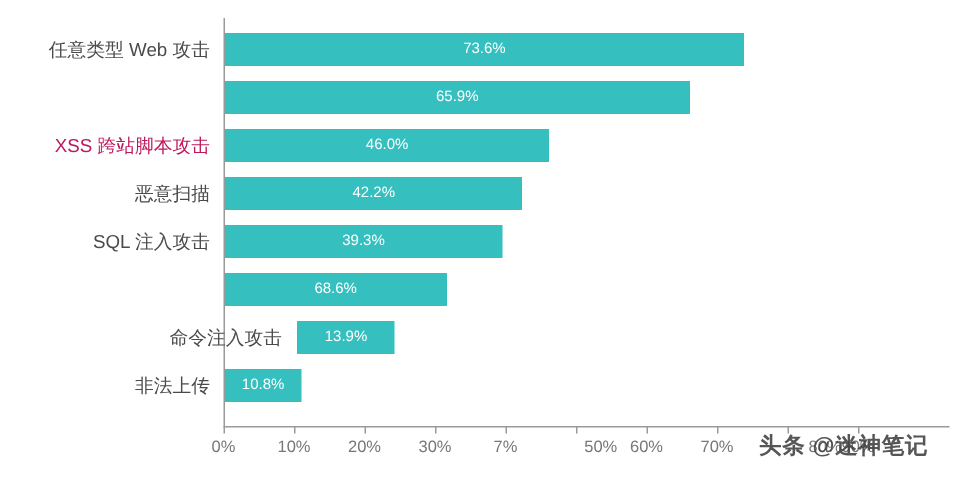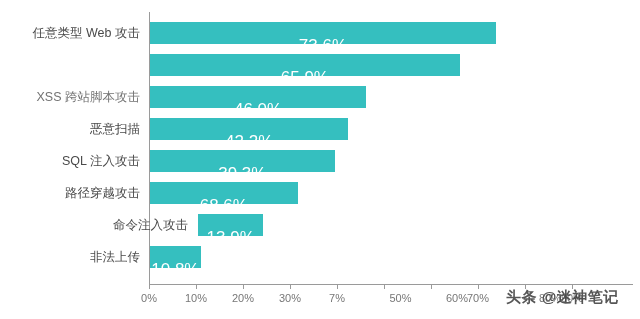--- a/index.html
+++ b/index.html
@@ -78,24 +78,24 @@
   }
   .bar {
     position: absolute;
     left: 150px;
     top: 0;
     height: 22px;
     background: #35bfbf;
   }
   .bar-value {
     position: absolute;
-    top: 13px;
+    top: 0;
     height: 22px;
     line-height: 22px;
-    font-size: 17px;
+    font-size: 10px;
     color: #ffffff;
     white-space: nowrap;
     transform: translateX(-50%);
   }
 
   
   .watermark {
     position: absolute;
     left: 506px;
     top: 288px;
@@ -122,55 +122,54 @@
       <div class="tick-label" style="left: 196px; color: rgb(119, 119, 119);">10%</div>
       <div class="tick-mark" style="left: 243px; background: rgb(154, 154, 154);"></div>
       <div class="tick-label" style="left: 243px; color: rgb(119, 119, 119);">20%</div>
       <div class="tick-mark" style="left: 290px; background: rgb(154, 154, 154);"></div>
       <div class="tick-label" style="left: 290px; color: rgb(119, 119, 119);">30%</div>
       <div class="tick-mark" style="left: 337px; background: rgb(154, 154, 154);"></div>
       <div class="tick-label" style="left: 337px; color: rgb(119, 119, 119);">7%</div>
       <div class="tick-mark" style="left: 384px; background: rgb(154, 154, 154);"></div>
       <div class="tick-label" style="left: 384px; color: rgb(119, 119, 119); padding-left: 33px;">50%</div>
       <div class="tick-mark" style="left: 431px; background: rgb(154, 154, 154);"></div>
-      <div class="tick-label" style="left: 457px; color: rgb(119, 119, 119);">60%</div>
+      <div class="tick-label" style="left: 431px; color: rgb(119, 119, 119);">60%</div>
       <div class="tick-mark" style="left: 478px; background: rgb(154, 154, 154);"></div>
       <div class="tick-label" style="left: 478px; color: rgb(119, 119, 119);">70%</div>
       <div class="tick-mark" style="left: 525px; background: rgb(154, 154, 154);"></div>
       <div class="tick-label" style="left: 550px; color: rgb(119, 119, 119);">80%</div>
       <div class="tick-mark" style="left: 572px; background: rgb(154, 154, 154);"></div>
       <div class="tick-label" style="left: 572px; color: rgb(119, 119, 119);">90%</div>
     </div>
   <div id="rows">
       <div class="bar-row" style="top: 22px;">
         <div class="cat-label" style="color: rgb(74, 74, 74);">任意类型 Web 攻击</div>
         <div class="bar" style="width: 345.92px; height: 22px; background: rgb(53, 191, 191);"></div>
         <div class="bar-value" style="left: 322.96px; color: rgb(255, 255, 255);">73.6%</div>
       </div>
       <div class="bar-row" style="top: 54px;">
         <div class="bar" style="width: 309.73px; height: 22px; background: rgb(53, 191, 191);"></div>
         <div class="bar-value" style="left: 304.865px; color: rgb(255, 255, 255);">65.9%</div>
       </div>
       <div class="bar-row" style="top: 86px;">
-        <div class="cat-label" style="color: #737373;">XSS 跨站脚本攻击</div>
+        <div class="cat-label" style="color: #be185d;">XSS 跨站脚本攻击</div>
         <div class="bar" style="width: 216.2px; height: 22px; background: rgb(53, 191, 191);"></div>
         <div class="bar-value" style="left: 258.1px; color: rgb(255, 255, 255);">46.0%</div>
       </div>
       <div class="bar-row" style="top: 118px;">
         <div class="cat-label" style="color: rgb(74, 74, 74);">恶意扫描</div>
         <div class="bar" style="width: 198.34px; height: 22px; background: rgb(53, 191, 191);"></div>
         <div class="bar-value" style="left: 249.17px; color: rgb(255, 255, 255);">42.2%</div>
       </div>
       <div class="bar-row" style="top: 150px;">
         <div class="cat-label" style="color: rgb(74, 74, 74);">SQL 注入攻击</div>
         <div class="bar" style="width: 184.71px; height: 22px; background: rgb(53, 191, 191);"></div>
         <div class="bar-value" style="left: 242.355px; color: rgb(255, 255, 255);">39.3%</div>
       </div>
       <div class="bar-row" style="top: 182px;">
-        <div class="cat-label" style="color: rgb(74, 74, 74);">路径穿越攻击</div>
         <div class="bar" style="width: 147.58px; height: 22px; background: rgb(53, 191, 191);"></div>
         <div class="bar-value" style="left: 223.79px; color: rgb(255, 255, 255);">68.6%</div>
       </div>
       <div class="bar-row" style="top: 214px; margin-left: 48px;">
         <div class="cat-label" style="color: rgb(74, 74, 74);">命令注入攻击</div>
         <div class="bar" style="width: 65.33px; height: 22px; background: rgb(53, 191, 191);"></div>
         <div class="bar-value" style="left: 182.665px; color: rgb(255, 255, 255);">13.9%</div>
       </div>
       <div class="bar-row" style="top: 246px;">
         <div class="cat-label" style="color: rgb(74, 74, 74);">非法上传</div>

